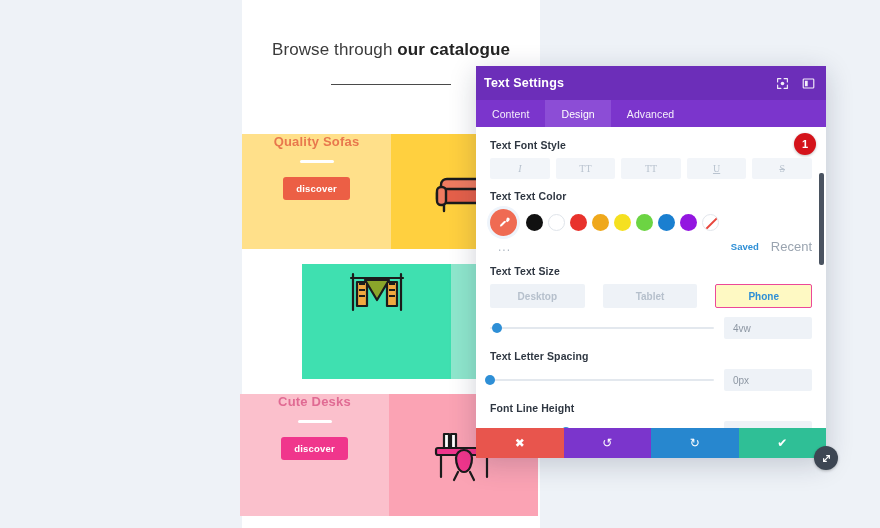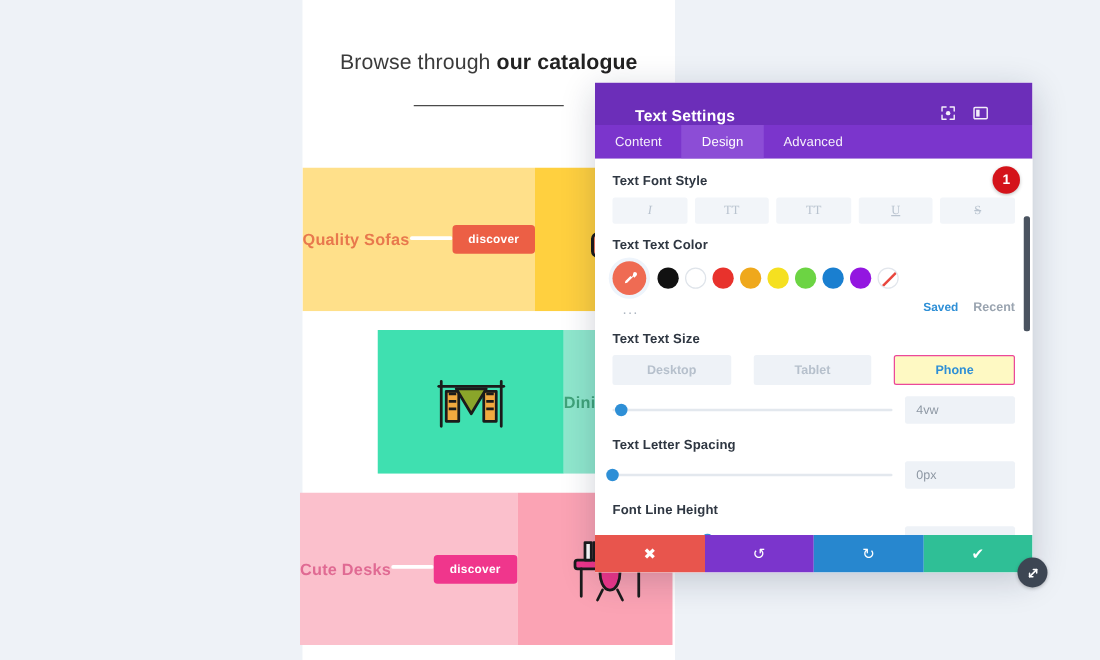--- a/index.html
+++ b/index.html
@@ -32,22 +32,22 @@
   }
 
   
   .card {
     position: absolute;
     display: flex;
     overflow: hidden;
   }
   .card-left {
     flex: 0 0 50%;
-    display: flex; flex-direction: row;
-    align-items: center; justify-content: center;
+    display: flex; flex-direction: column;
+    align-items: center; 
   }
   .card-right {
     flex: 0 0 50%;
     display: flex; align-items: center; justify-content: center;
   }
   .card-title {
     font-size: 13px; font-weight: 600; letter-spacing: .2px;
     white-space: nowrap;
   }
   .card-rule { width: 34px; height: 3px; background:#fff; margin: 11px 0 14px; border-radius:2px;}
@@ -66,22 +66,22 @@
     position: absolute; left: 476px; top: 66px;
     width: 350px; height: 392px;
     background: #fff;
     box-shadow: 0 6px 26px rgba(20,30,60,.20);
     display: flex; flex-direction: column;
     overflow: hidden;
   }
   .modal-header {
     background: #6c2eb9;
     height: 34px;
-    display: flex; align-items: flex-end;
-    padding: 0 32px;
+    display: flex; align-items: center;
+    padding: 0 8px;
     flex: 0 0 34px;
   }
   .modal-title {
     color: #fff; font-size: 12.5px; font-weight: 700; letter-spacing: .2px;
     flex: 1;
   }
   .hdr-icon {
     width: 20px; height: 20px;
     display: flex; align-items: center; justify-content: center;
     margin-left: 6px; opacity: .92;
@@ -149,21 +149,21 @@
     display: flex; align-items: center; justify-content: center;
     box-shadow: 0 0 0 3px #eef4fb;
     margin-right: 4px;
   }
   .swatch-meta {
     display: flex; align-items: center;
     margin-top: 3px; height: 15px;
   }
   .dots { color: #aeb7c2; font-size: 12px; letter-spacing: 1px; line-height: 1; flex: 1; padding-left: 8px;}
   .saved-link { font-size: 9.5px; color: #2e8fd6; font-weight: 700; margin-right: 12px; }
-  .recent-link { font-size: 10px; color: #9aa4b0; font-weight: 700; }
+  .recent-link { font-size: 13px; color: #9aa4b0; font-weight: 400; }
 
   
   .device-row { display: flex; gap: 18px; position: relative; }
   .device-tab {
     flex: 1; height: 24px;
     background: #eef2f7; border-radius: 2px;
     display: flex; align-items: center; justify-content: center;
     font-size: 10px; color: #b6c0cc; font-weight: 600;
   }
   .device-tab.active {

